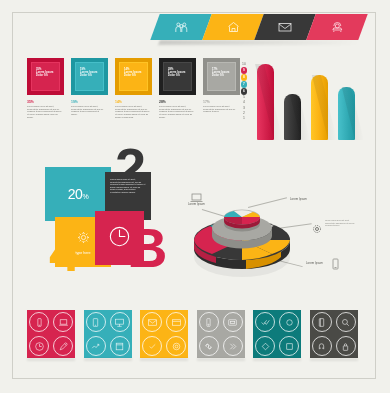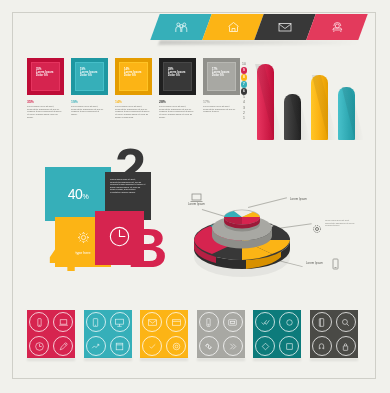--- a/index.html
+++ b/index.html
@@ -259,21 +259,21 @@
   </div>
 
   <div class="quad">
     <div class="bignum" style="left:22px;top:34px;color:#36afb9;">1</div>
     <div class="bignum" style="left:88px;top:0px;color:#383838;">2</div>
     <div class="bignum" style="left:22px;top:84px;color:#fcb415;">4</div>
     <div class="bignum" style="left:100px;top:80px;color:#d6244f;">B</div>
 
     <div class="qpanel q-teal" style="display:flex;align-items:center;justify-content:center;">
       <div class="q30">
-        <span>40</span><small>%</small>
+        <span>20</span><small>%</small>
       </div>
     </div>
 
     <div class="qpanel q-dark">
       <div class="darktext">Lorem ipsum dolor sit amet, consectetur adipiscing elit, sed do eiusmod tempor incididunt ut labore et dolore magna aliqua. Ut enim ad minim veniam, quis nostrud exercitation ullamco laboris.</div>
     </div>
 
     <div class="qpanel q-yellow" style="display:flex;flex-direction:column;align-items:center;justify-content:center;">
       <span>
         <svg width="15" height="15" viewBox="0 0 30 30">

